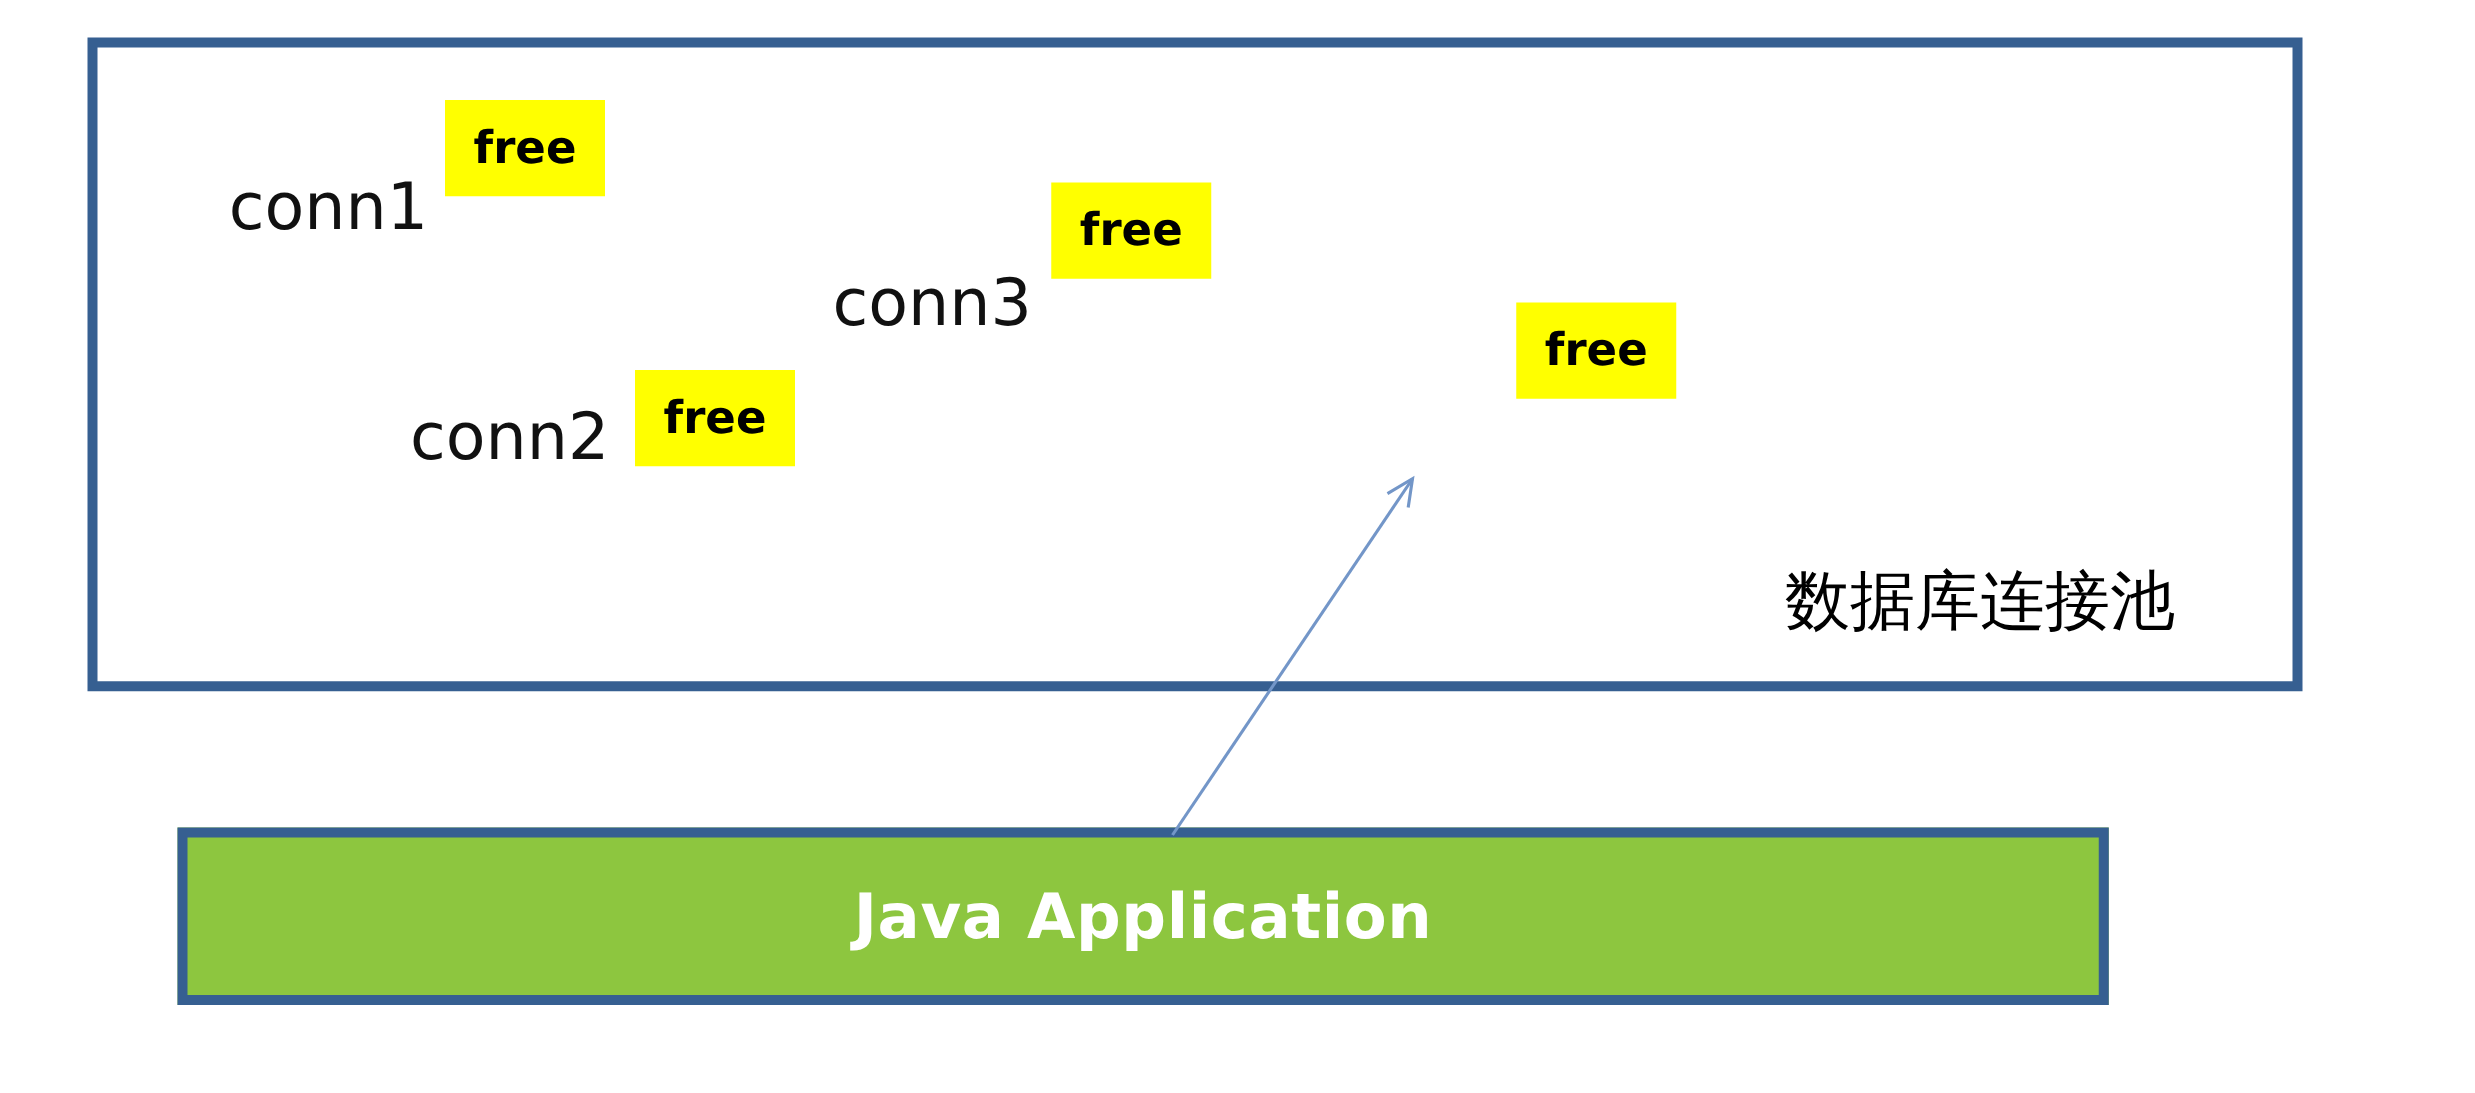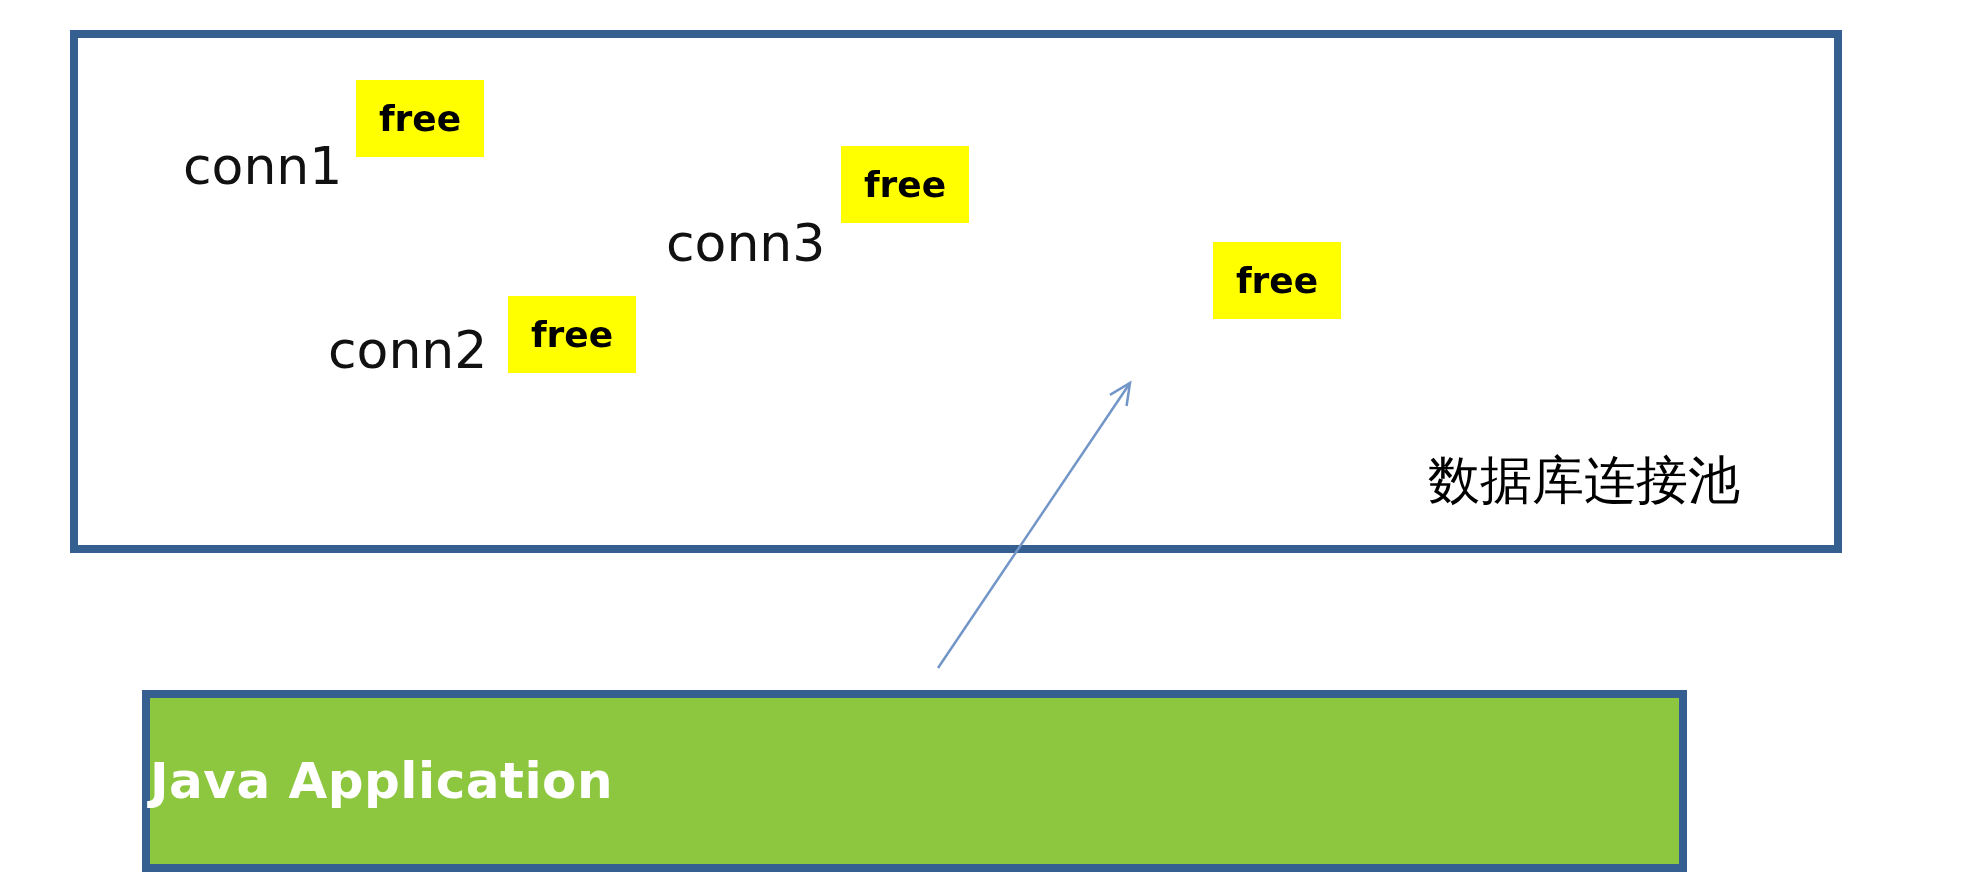--- a/index.html
+++ b/index.html
@@ -57,26 +57,26 @@
     position: absolute;
     left: 1420px; top: 458px;
     font-family: "Liberation Serif", "DejaVu Serif", serif;
     font-size: 52px;
     color: #000000;
     white-space: nowrap;
   }
   .app-box {
     position: absolute;
     left: 142px; top: 662px;
-    width: 1545px; height: 182px;
+    width: 1545px; height: 142px;
     background: var(--app-fill);
     border: 8px solid var(--box-border);
     display: flex;
     align-items: center;
-    margin-top: 28px;
+    justify-content: center;
   }
   .app-label {
     color: #ffffff;
     font-weight: bold;
     font-size: 50px;
     letter-spacing: 0.5px;
   }
   .arrow-layer {
     position: absolute;
     left: 0; top: 0;

